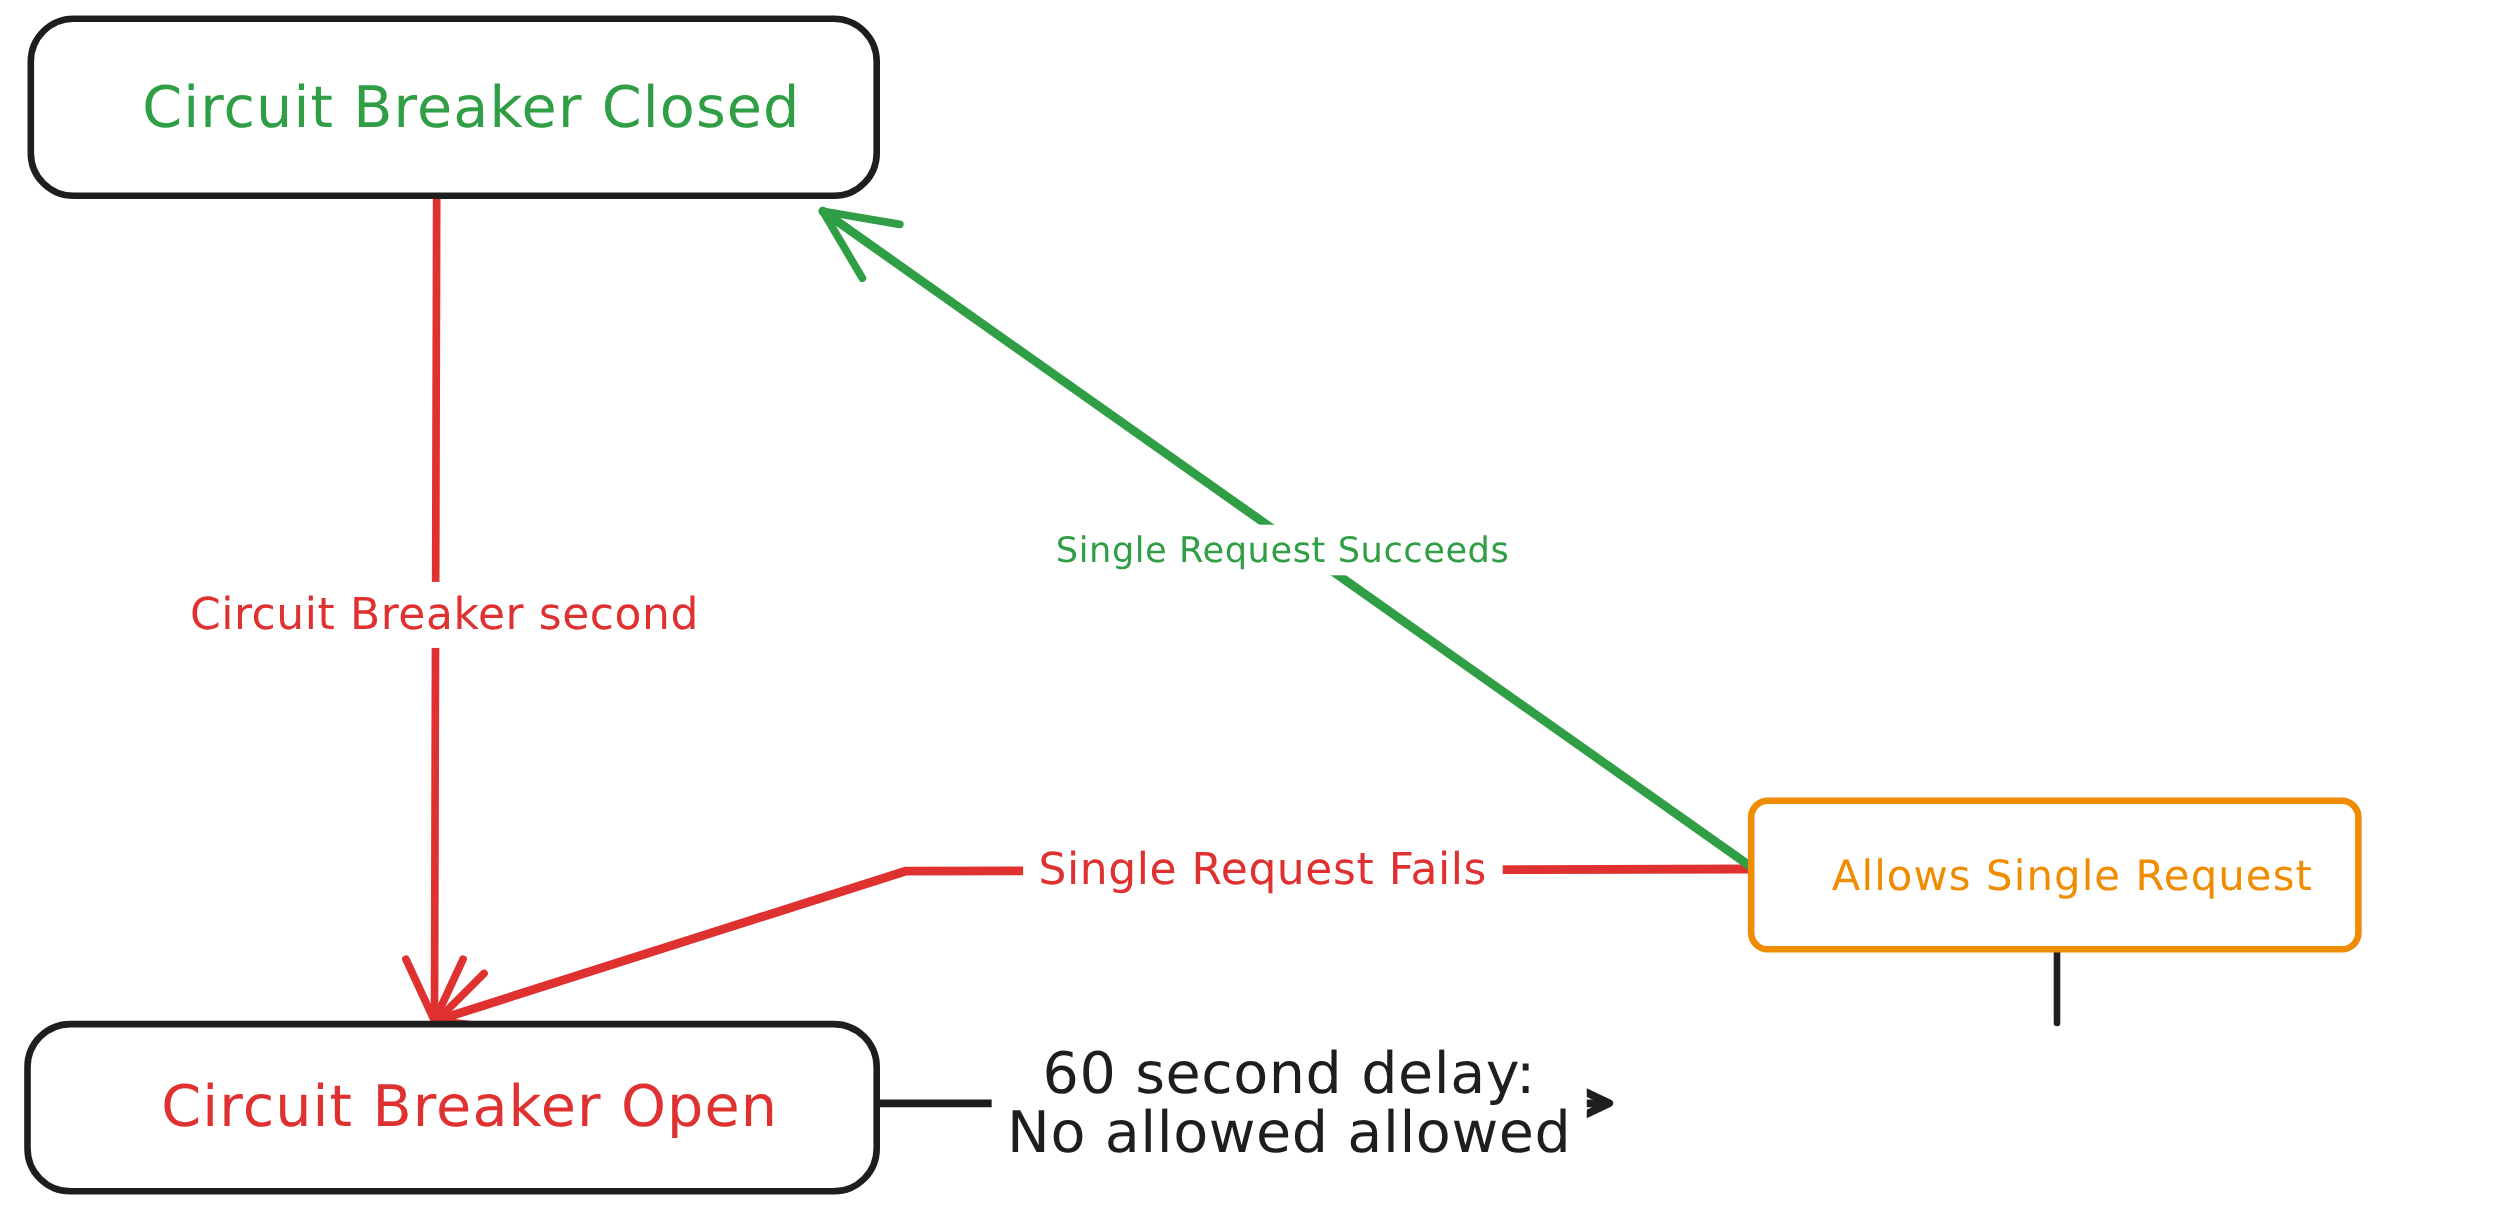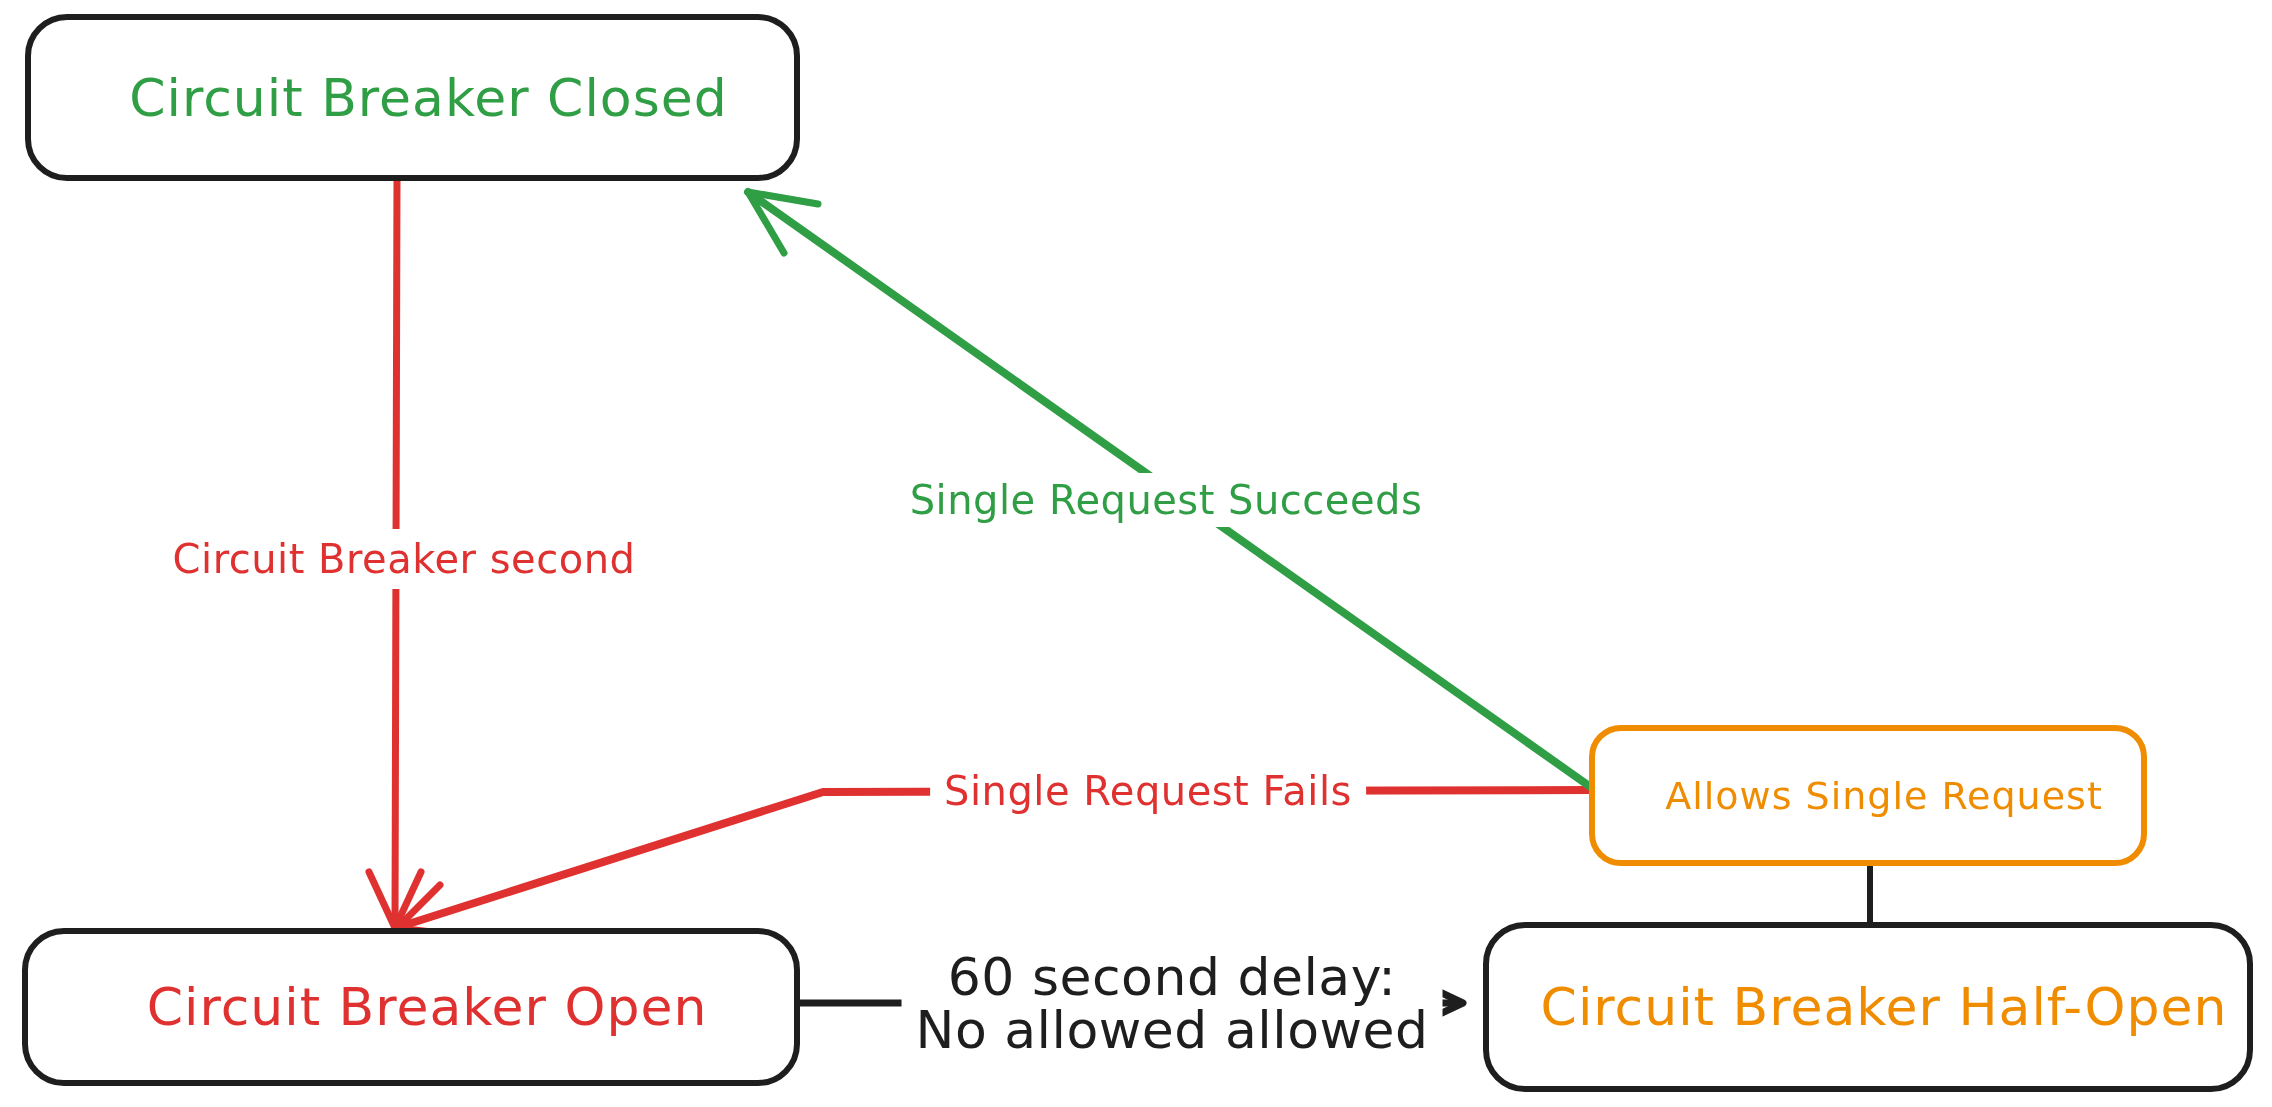--- a/index.html
+++ b/index.html
@@ -31,40 +31,40 @@
     transform: translate(-50%, -50%);
     background: var(--bg);
     text-align: center;
     padding: 4px 14px;
     z-index: 2;
     white-space: nowrap;
     letter-spacing: 0.5px;
   }
   .edge-label .line { display: block; }
   .label-red   { color: var(--red);   font-size: 40px; line-height: 52px; }
-  .label-green { color: var(--green); font-size: 40px; }
+  .label-green { color: var(--green); font-size: 32px; }
   .label-ink   { color: var(--ink);   font-size: 52px; line-height: 53px; }
   .node {
     position: absolute;
     background: var(--bg);
     border: 6px solid var(--ink);
     border-radius: 42px;
     display: flex;
     align-items: center;
     justify-content: center;
     z-index: 3;
     letter-spacing: 1px;
     white-space: nowrap;
     padding-left: 32px;
   }
   .node-closed    { left: 25px;   top: 14px;  width: 775px; height: 167px; color: var(--green);  font-size: 52px; }
   .node-open      { left: 22px;   top: 928px; width: 778px; height: 158px; color: var(--red);    font-size: 52px; justify-content: center; }
   .node-half-open { left: 1483px; top: 922px; width: 770px; height: 170px; color: var(--orange); font-size: 52px; }
   .node-allows    { left: 1589px; top: 725px; width: 558px; height: 141px; color: var(--orange);
-                    font-size: 38px; border-color: var(--orange); border-radius: 32px; }
+                    font-size: 38px; border-color: var(--orange); border-radius: 18px; }
 </style>
 </head>
 <body>
 
 <div class="diagram">
 
   <svg class="connectors" viewBox="0 0 2272 1107" xmlns="http://www.w3.org/2000/svg" fill="none">
 
     <path d="M 397 176 L 395 924" stroke="#e03131" stroke-width="7" stroke-linecap="round"></path>
     <path d="M 421 872 L 395 928 L 369 872" stroke="#e03131" stroke-width="7" stroke-linecap="round" stroke-linejoin="round"></path>
@@ -95,21 +95,18 @@
   </div>
 
   <div class="node node-closed">
     <span>Circuit Breaker Closed</span>
   </div>
 
   <div class="node node-open">
     <span>Circuit Breaker Open</span>
   </div>
 
-  <div class="node node-half-open">
-    <span>Circuit Breaker Half-Open</span>
-  </div>
 
   <div class="node node-allows">
     <span>Allows Single Request</span>
   </div>
 
 </div>
 
 </body></html>

